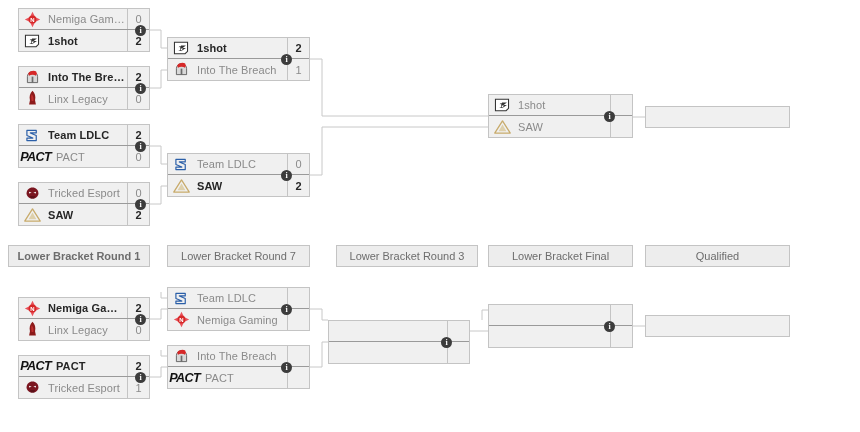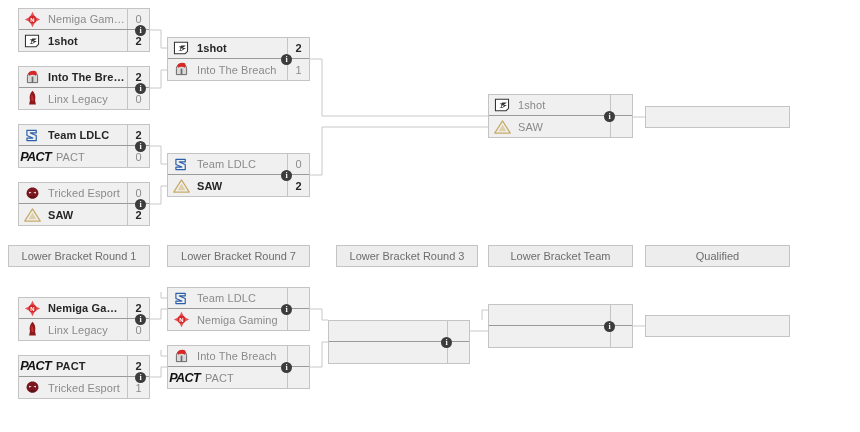--- a/index.html
+++ b/index.html
@@ -276,31 +276,31 @@
           </svg>
       </span>
       <span class="tname">SAW</span>
       <span class="score"></span>
     </div>
     <div class="info" style="left:115px;top:16px;">i</div>
   </div>
 
   <div class="slot" style="left:645px;top:106px;width:145px;height:22px;"></div>
 
-  <div class="round" style="left:8px;top:245px;width:142px;">
+  <div class="round" style="left:8px;top:245px;width:142px;font-weight:bold;">
     <span>Lower Bracket Round 1</span>
   </div>
   <div class="round" style="left:167px;top:245px;width:143px;">
     <span>Lower Bracket Round 7</span>
   </div>
   <div class="round" style="left:328px;top:245px;width:142px;margin-left:8px;">
     <span>Lower Bracket Round 3</span>
   </div>
   <div class="round" style="left:488px;top:245px;width:145px;">
-    <span>Lower Bracket Team</span>
+    <span>Lower Bracket Final</span>
   </div>
   <div class="round" style="left:645px;top:245px;width:145px;">
     <span>Qualified</span>
   </div>
 
   <div class="match" style="left:18px;top:297px;width:132px;height:44px;">
     <div class="row top win">
       <span class="logo">
         <svg width="17" height="17" viewBox="0 0 20 20">
             <path d="M10 1 L13 7 L19 10 L13 13 L10 19 L7 13 L1 10 L7 7 Z" fill="#e8404a" opacity=".9"></path>

